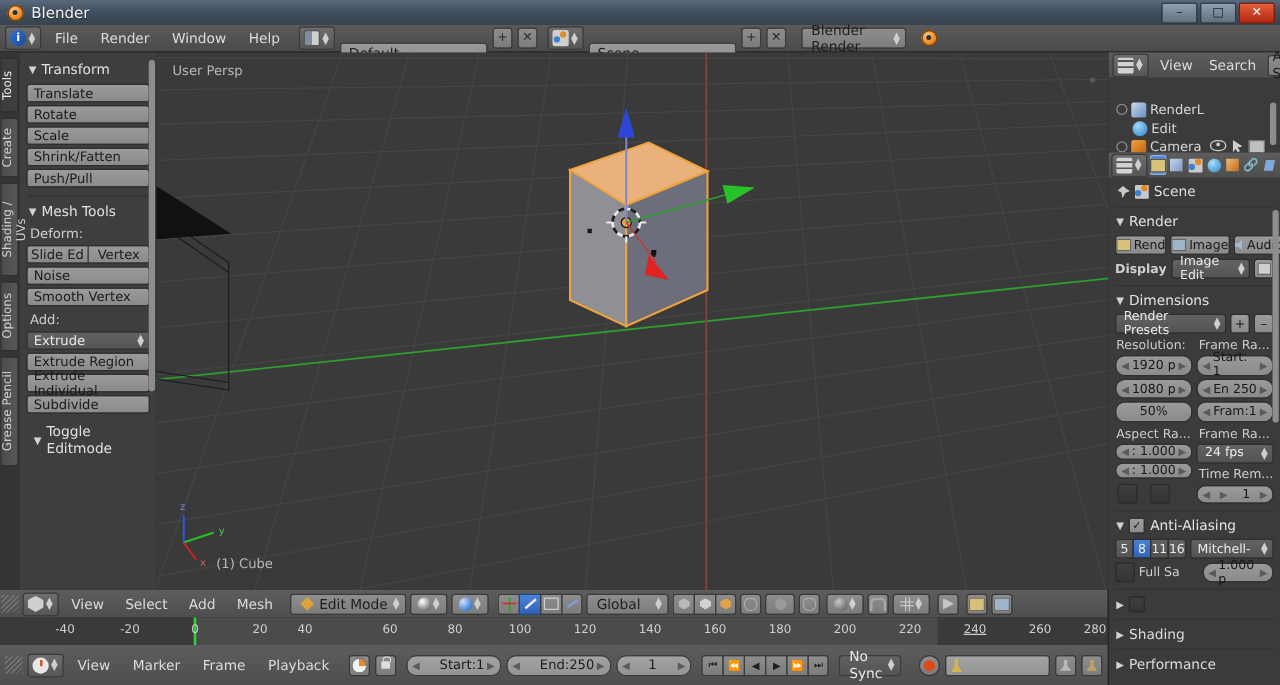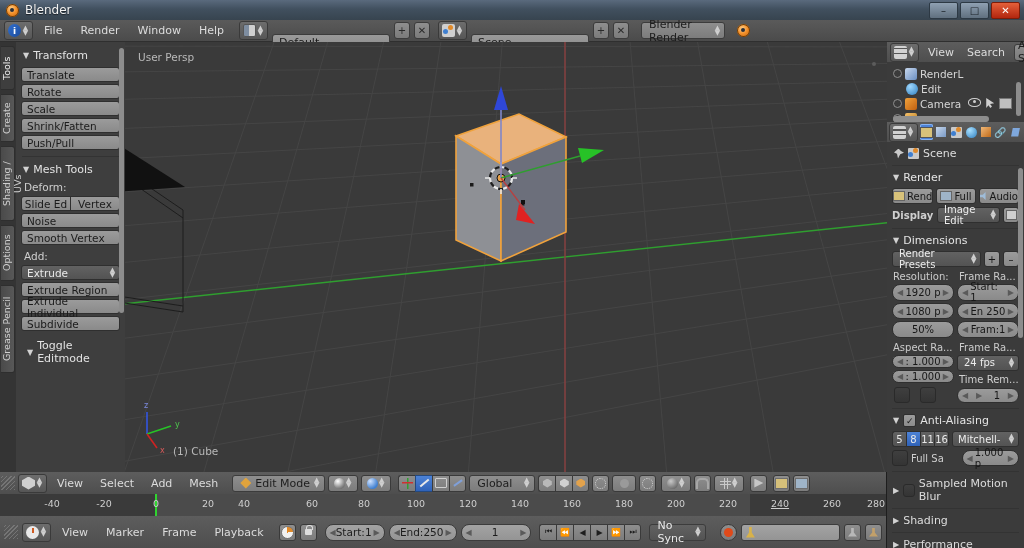--- a/index.html
+++ b/index.html
@@ -83,21 +83,21 @@
   #timeline{left:0;top:494px;width:886px;height:54px;background:#434343;}
   .tl-ruler{position:absolute;left:0;top:0;width:886px;height:22px;background:#4b4b4b;border-bottom:1px solid #363636;}
   .tl-tick{position:absolute;top:4px;font-size:9.5px;color:#cfcfcf;transform:translateX(-50%);}
   .tl-playhead{position:absolute;top:0;width:2px;height:22px;background:#30d430;}
   .tl-range{position:absolute;top:0;height:22px;background:rgba(0,0,0,.22);}
   .tl-hdr{position:absolute;left:0;top:22px;width:886px;height:32px;
     background:linear-gradient(to bottom,#5d5d5d,#4e4e4e);display:flex;align-items:center;padding:0 4px;box-sizing:border-box;gap:4px;}
   .num-field{height:17px;border-radius:8px;background:linear-gradient(to bottom,#a3a3a3,#949494);
     border:1px solid #3c3c3c;display:flex;align-items:center;justify-content:space-between;padding:0 4px;
     color:#1c1c1c;font-size:10.5px;box-sizing:border-box;}
-  .num-field .lbl{padding-left:0;}
+  .num-field .lbl{padding-left:16px;}
   .num-field .val{padding-right:2px;}
   .chev{font-size:8px;color:#5a5a5a;}
 
   
   #outliner{left:887px;top:42px;width:137px;height:80px;background:#3b3b3b;}
   .ol-hdr{height:20px;background:linear-gradient(to bottom,#5d5d5d,#4e4e4e);display:flex;align-items:center;gap:5px;padding:0 3px;box-sizing:border-box;}
   .ol-row{display:flex;align-items:center;gap:3px;font-size:10.5px;color:#d5d5d5;height:15px;padding-left:6px;}
   .dot-expand{width:7px;height:7px;border-radius:50%;border:1px solid #8e8e8e;background:#3b3b3b;flex:none;}
   .oicon{width:12px;height:12px;border-radius:2px;flex:none;}
   .ol-scroll{position:absolute;left:6px;bottom:4px;width:96px;height:6px;border-radius:3px;background:#8d8d8d;}
@@ -531,21 +531,21 @@
         <span class="ic" style="background:#d2d2d2;display:block;
           background-image:linear-gradient(#555 0 1.5px,transparent 1.5px),linear-gradient(#555 0 1.5px,transparent 1.5px);
           background-size:100% 5px;background-position:0 2px,0 7px;background-repeat:no-repeat;"></span>
         <span class="arrows">▲<br>▼</span>
       </div>
       <div class="menu-item" style="padding:2px 4px;">View</div>
       <div class="menu-item" style="padding:2px 4px;">Search</div>
       <div class="ddown" style="width:32px;padding:0 3px;">All Sc</div>
     </div>
 
-    <div style="position:relative;padding-top:4px;">
+    <div style="position:relative;padding-top:18px;">
       <div class="ol-row">
         <span class="dot-expand"></span>
         <span class="oicon" style="background:linear-gradient(135deg,#c8d8ee,#6a8fc2);"></span>
         <span>RenderL</span>
       </div>
       <div class="ol-row" style="padding-left:19px;">
         <span class="oicon" style="border-radius:50%;background:radial-gradient(circle at 35% 30%,#9fd8ff,#2f7fbf);"></span>
         <span>Edit</span>
       </div>
       <div class="ol-row">
@@ -618,21 +618,21 @@
         <span class="tri">▼</span>
         <span>Render</span>
       </div>
       <div class="row">
         <div class="pbtn">
           <span style="width:10px;height:8px;background:#d8c27a;border:1px solid #666;"></span>
           <span>Rend</span>
         </div>
         <div class="pbtn">
           <span style="width:10px;height:8px;background:#9fb4c8;border:1px solid #666;"></span>
-          <span>Full</span>
+          <span>Image</span>
         </div>
         <div class="pbtn">
           <span style="width:8px;height:8px;background:#9fbcd8;clip-path:polygon(0 33%,40% 33%,75% 0,75% 100%,40% 67%,0 67%);"></span>
           <span>Audio</span>
         </div>
       </div>
       <div class="row" style="align-items:center;">
         <span class="ptxt" style="width:42px;text-align:left;font-weight:bold;">Display</span>
         <div class="pbtn dark" style="justify-content:space-between;padding:0 3px 0 6px;">
           <span>Image Edit</span>
@@ -755,21 +755,20 @@
           <span class="chev">◀</span>
           <span>1.000 p</span>
           <span class="chev">▶</span>
         </div>
       </div>
       <div class="hline"></div>
 
       <div class="psec closed">
         <span class="tri">▶</span>
         <span class="circ-btn" style="border-radius:3px;width:11px;height:11px;"></span>
-        <span>Sampled Motion Blur</span>
       </div>
       <div class="hline"></div>
       <div class="psec closed">
         <span class="tri">▶</span>
         <span>Shading</span>
       </div>
       <div class="hline"></div>
       <div class="psec closed">
         <span class="tri">▶</span>
         <span>Performance</span>

